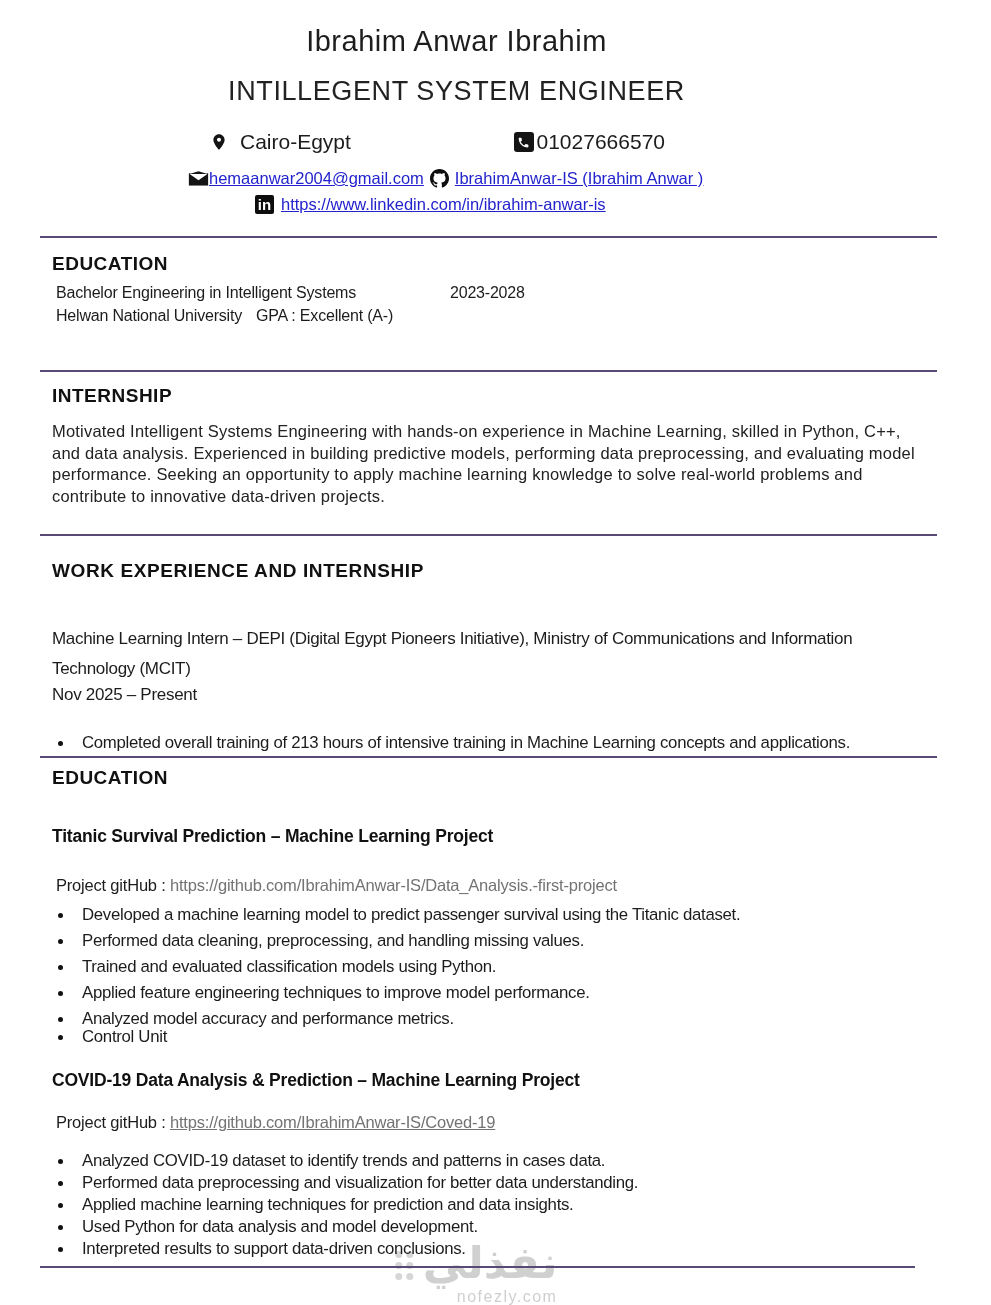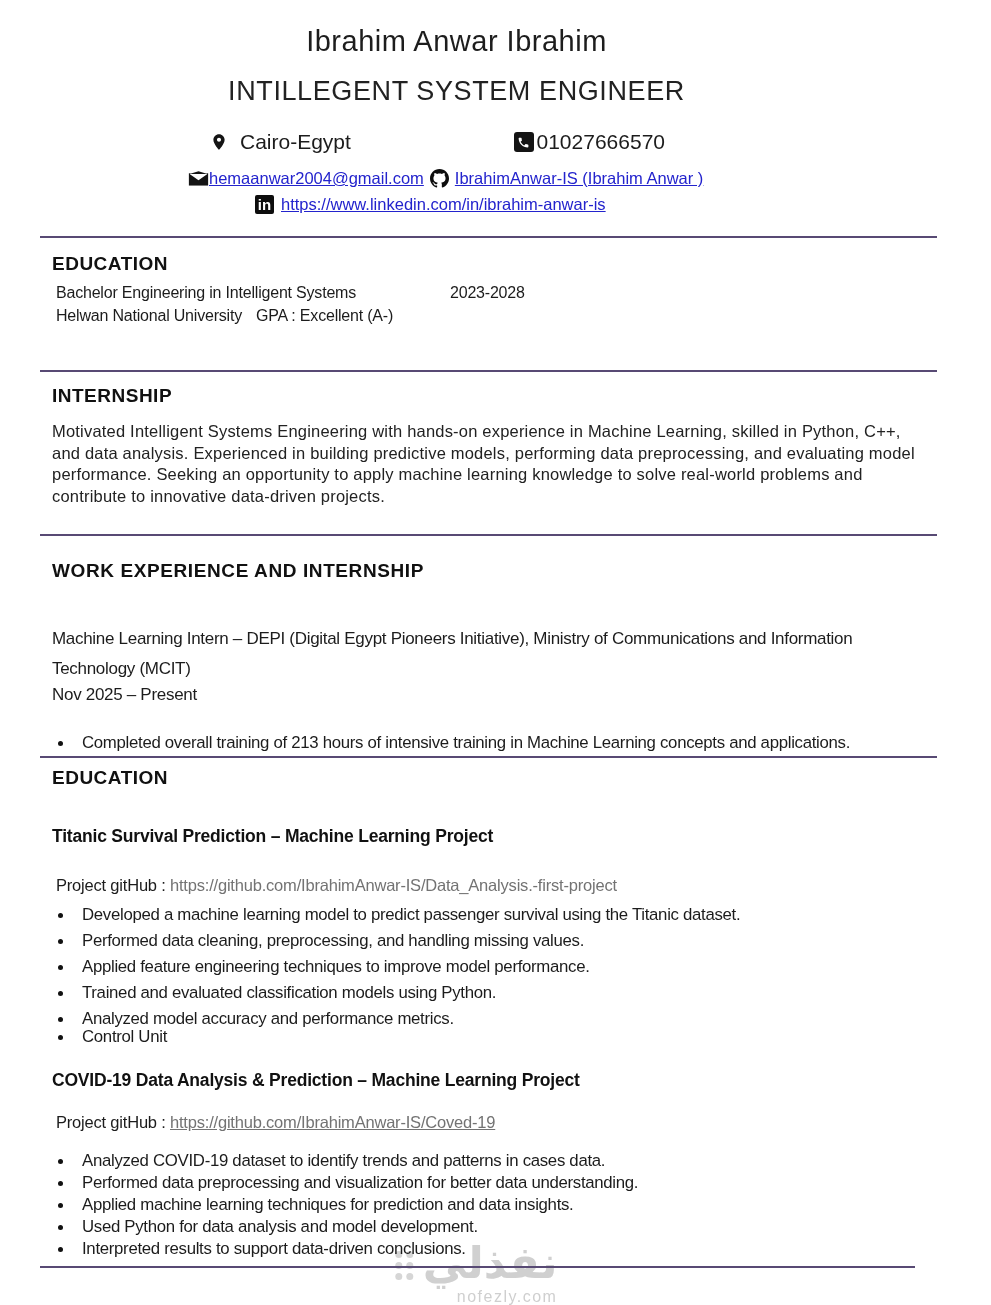--- a/index.html
+++ b/index.html
@@ -157,22 +157,22 @@
   <div class="sec-heading projects-heading">EDUCATION</div>
 
   <div class="proj-title">Titanic Survival Prediction – Machine Learning Project</div>
   <div class="proj-link-line">
     <span>Project gitHub :</span>
     <a class="proj-link" href="#">https://github.com/IbrahimAnwar-IS/Data_Analysis.-first-project</a>
   </div>
   <ul class="bullets titanic-bullets">
     <li>Developed a machine learning model to predict passenger survival using the Titanic dataset.</li>
     <li>Performed data cleaning, preprocessing, and handling missing values.</li>
+    <li>Trained and evaluated classification models using Python.</li>
     <li>Applied feature engineering techniques to improve model performance.</li>
-    <li>Trained and evaluated classification models using Python.</li>
     <li>Analyzed model accuracy and performance metrics.</li>
     <li class="tight">Control Unit</li>
   </ul>
 
   <div class="proj-title covid-title">COVID-19 Data Analysis &amp; Prediction – Machine Learning Project</div>
   <div class="proj-link-line covid-link-line">
     <span>Project gitHub :</span>
     <a class="proj-link underlined" href="#">https://github.com/IbrahimAnwar-IS/Coved-19</a>
   </div>
   <ul class="bullets covid-bullets">

